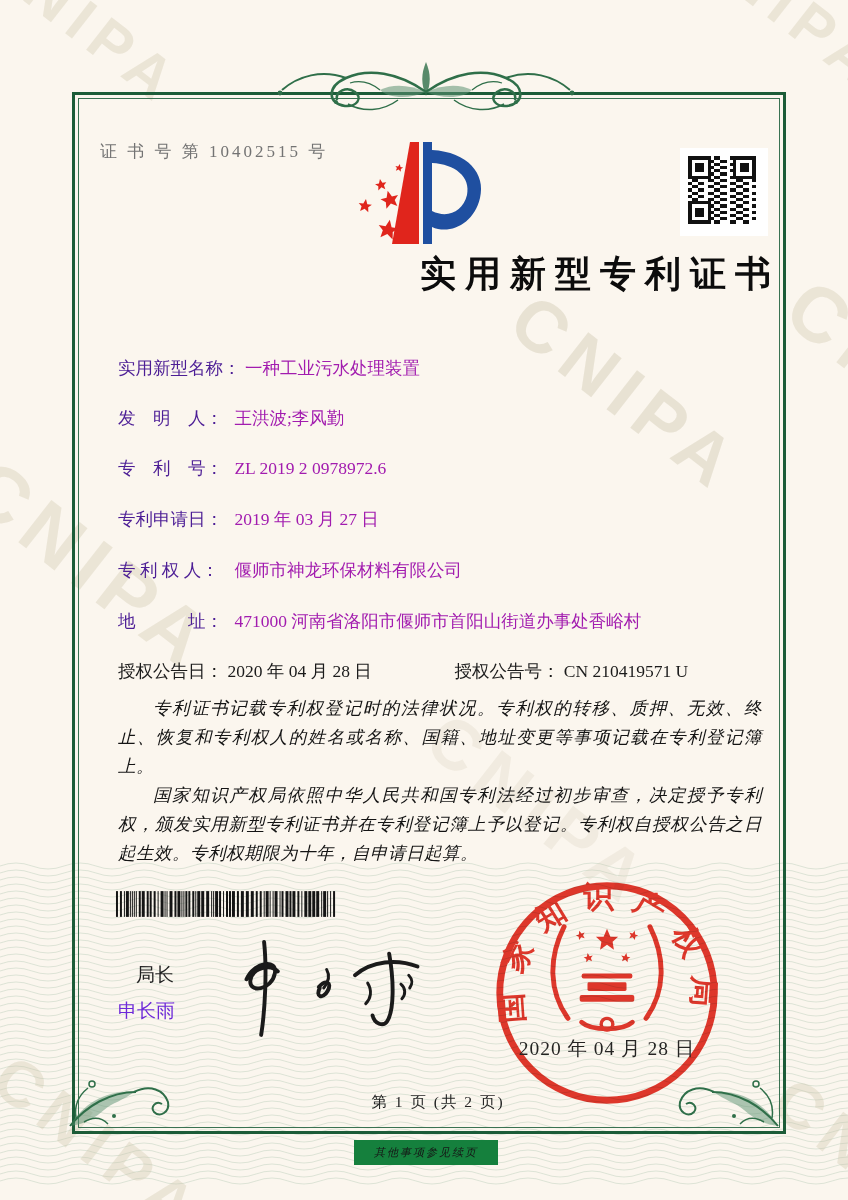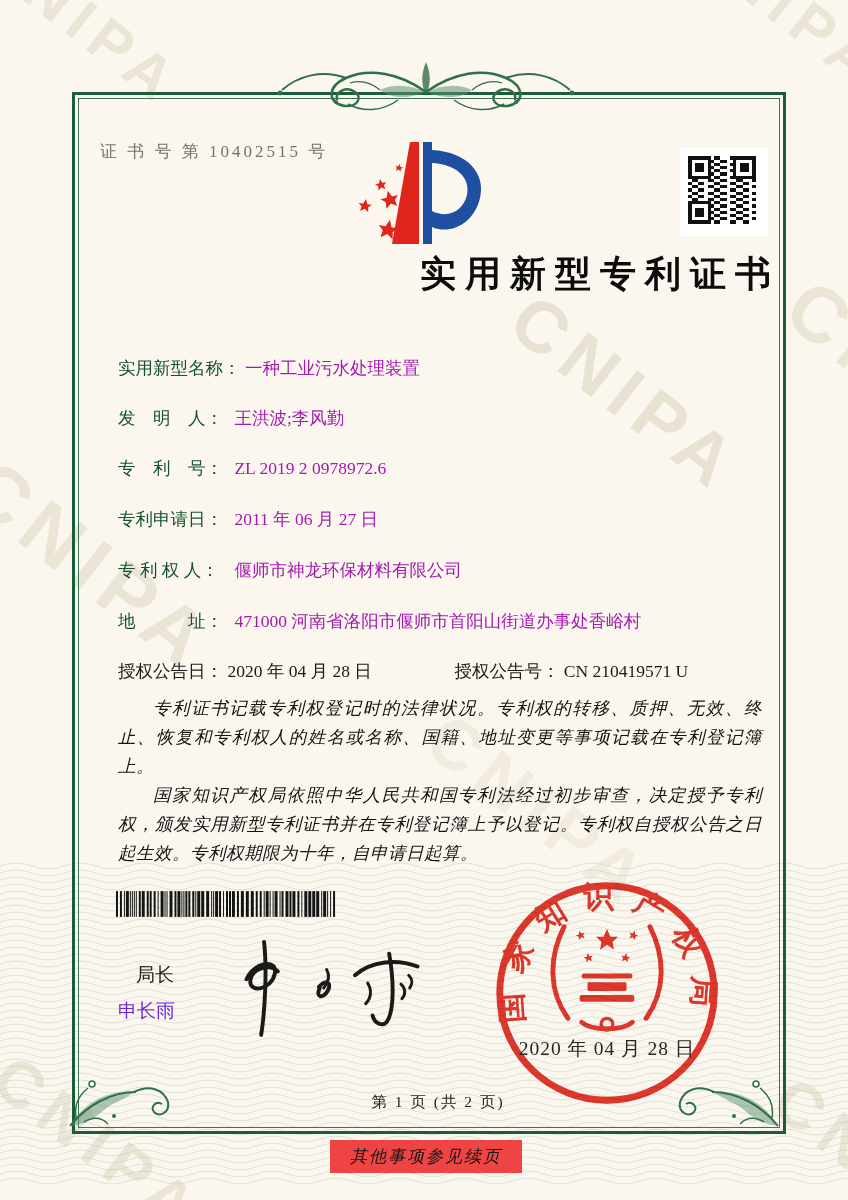--- a/index.html
+++ b/index.html
@@ -25,40 +25,40 @@
     border:1.5px solid #3a7252;
   }
   .cert-no{position:absolute;left:100px;top:140px;font-size:17px;letter-spacing:3px;color:#737373;z-index:10;}
   .title{
     position:absolute;left:72px;top:250px;width:708px;text-align:right;
     font-size:36px;font-weight:700;letter-spacing:9px;color:#0c0c0c;z-index:10;
   }
   .qr-box{position:absolute;left:680px;top:148px;width:84px;height:84px;background:#fff;padding:2px;z-index:10;}
   .logo{position:absolute;left:336px;top:138px;z-index:10;}
   .field-row{position:absolute;left:118px;width:560px;font-size:17.5px;z-index:10;white-space:nowrap;}
-  .field-row .lab{display:inline-block;min-width:112px;color:#14532d;}
+  .field-row .lab{display:inline-block;min-width:112px;color:#4c1d95;}
   .field-row .val{color:#a21caf;}
   .grant-row{position:absolute;left:118px;top:659px;width:620px;font-size:17.5px;z-index:10;white-space:nowrap;}
   .grant-row .pair1{display:inline-block;width:332px;}
   .body-text{
     position:absolute;left:118px;top:694px;width:644px;z-index:10;
     font-size:17.5px;line-height:29px;text-align:justify;font-style:italic;color:#141414;
   }
   .body-text p{margin:0;text-indent:2em;letter-spacing:.5px;}
   .barcode{position:absolute;left:114px;top:891px;z-index:10;}
   .officer-title{position:absolute;left:136px;top:962px;font-size:19px;z-index:10;font-family:"Liberation Sans","DejaVu Sans",sans-serif;color:#222;}
   .officer-name{position:absolute;left:118px;top:998px;font-size:19px;z-index:10;font-family:"Liberation Sans","DejaVu Sans",sans-serif;color:#6d28d9;}
   .signature{position:absolute;left:225px;top:933px;z-index:25;}
   .seal{position:absolute;left:490px;top:876px;z-index:30;mix-blend-mode:multiply;opacity:.93;}
   .page-info{position:absolute;left:72px;top:1092px;width:708px;text-align:center;font-size:15.5px;letter-spacing:2px;z-index:10;color:#222;margin-left:12px;}
   .footer-note{
     position:absolute;left:72px;top:1140px;width:708px;text-align:center;z-index:10;
   }
   .footer-note span{
-    display:inline-block;background:#ef4444;padding:5px 20px;font-size:17px;font-style:italic;
+    display:inline-block;background:#15803d;padding:5px 20px;font-size:11px;font-style:italic;
     letter-spacing:2px;color:#161616;
   }
   .waves{position:absolute;left:0;top:862px;z-index:1;}
   .orn{position:absolute;z-index:4;pointer-events:none;}
 </style>
 </head>
 <body>
 
 <svg width="0" height="0" style="position:absolute" aria-hidden="true">
   <defs>
@@ -415,21 +415,21 @@
 <div class="field-row" style="top:406px;">
   <span class="lab">发　明　人：</span>
   <span class="val">王洪波;李风勤</span>
 </div>
 <div class="field-row" style="top:456px;">
   <span class="lab">专　利　号：</span>
   <span class="val">ZL 2019 2 0978972.6</span>
 </div>
 <div class="field-row" style="top:507px;">
   <span class="lab">专利申请日：</span>
-  <span class="val">2011 年 06 月 27 日</span>
+  <span class="val">2019 年 03 月 27 日</span>
 </div>
 <div class="field-row" style="top:558px;">
   <span class="lab">专 利 权 人：</span>
   <span class="val">偃师市神龙环保材料有限公司</span>
 </div>
 <div class="field-row" style="top:609px;">
   <span class="lab">地　　　址：</span>
   <span class="val">471000 河南省洛阳市偃师市首阳山街道办事处香峪村</span>
 </div>
 <div class="grant-row">

